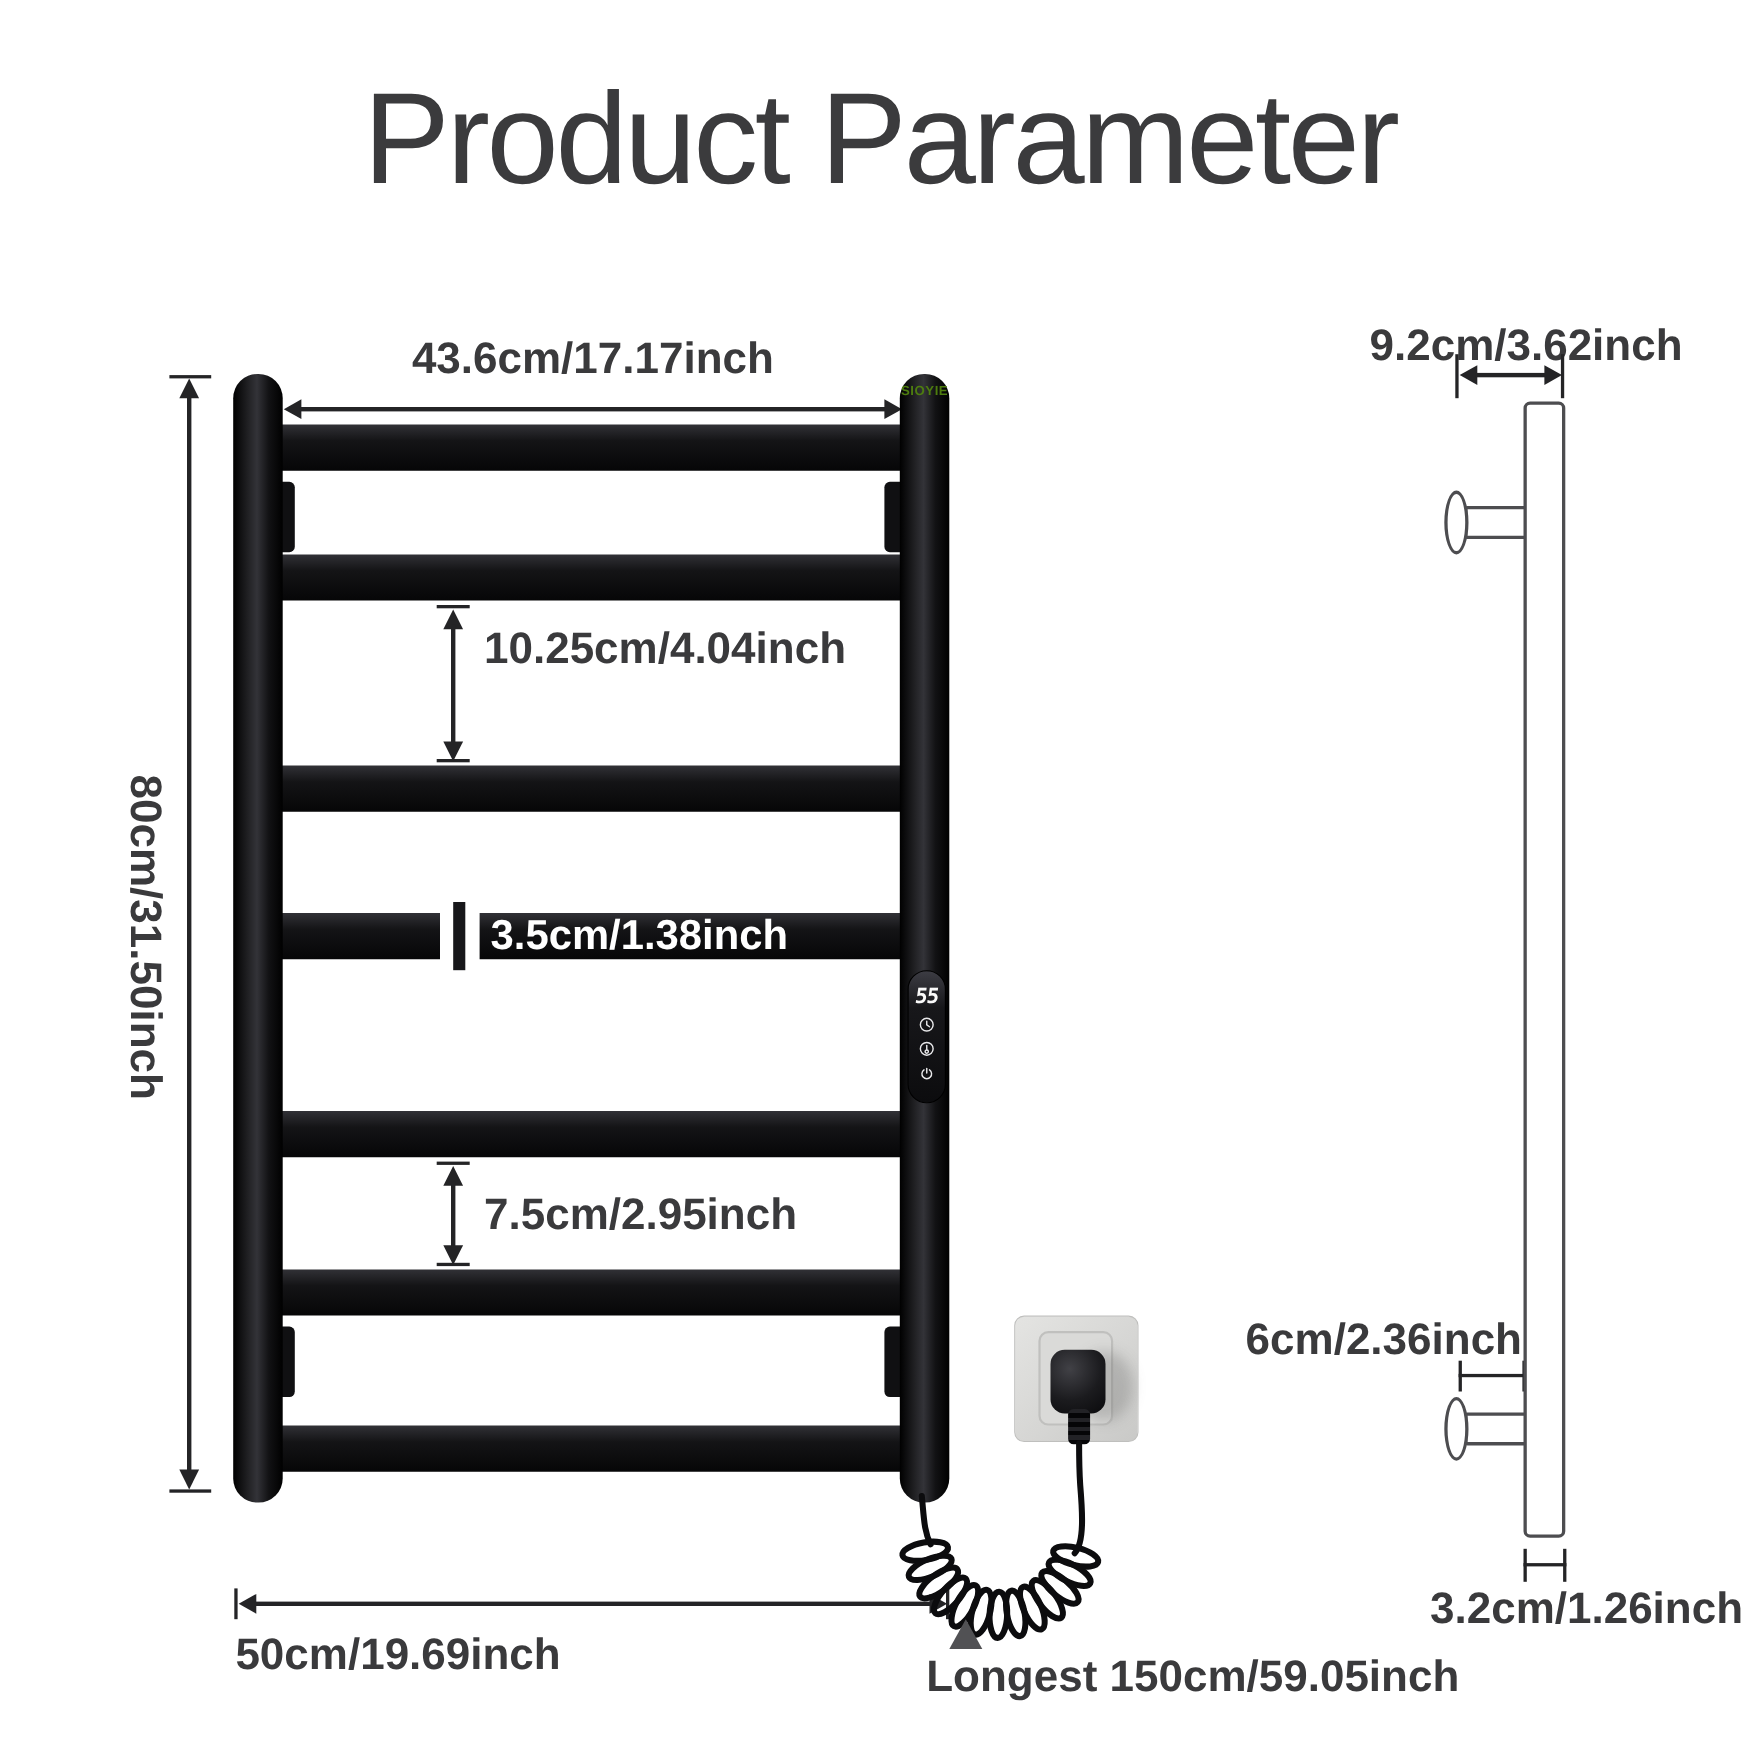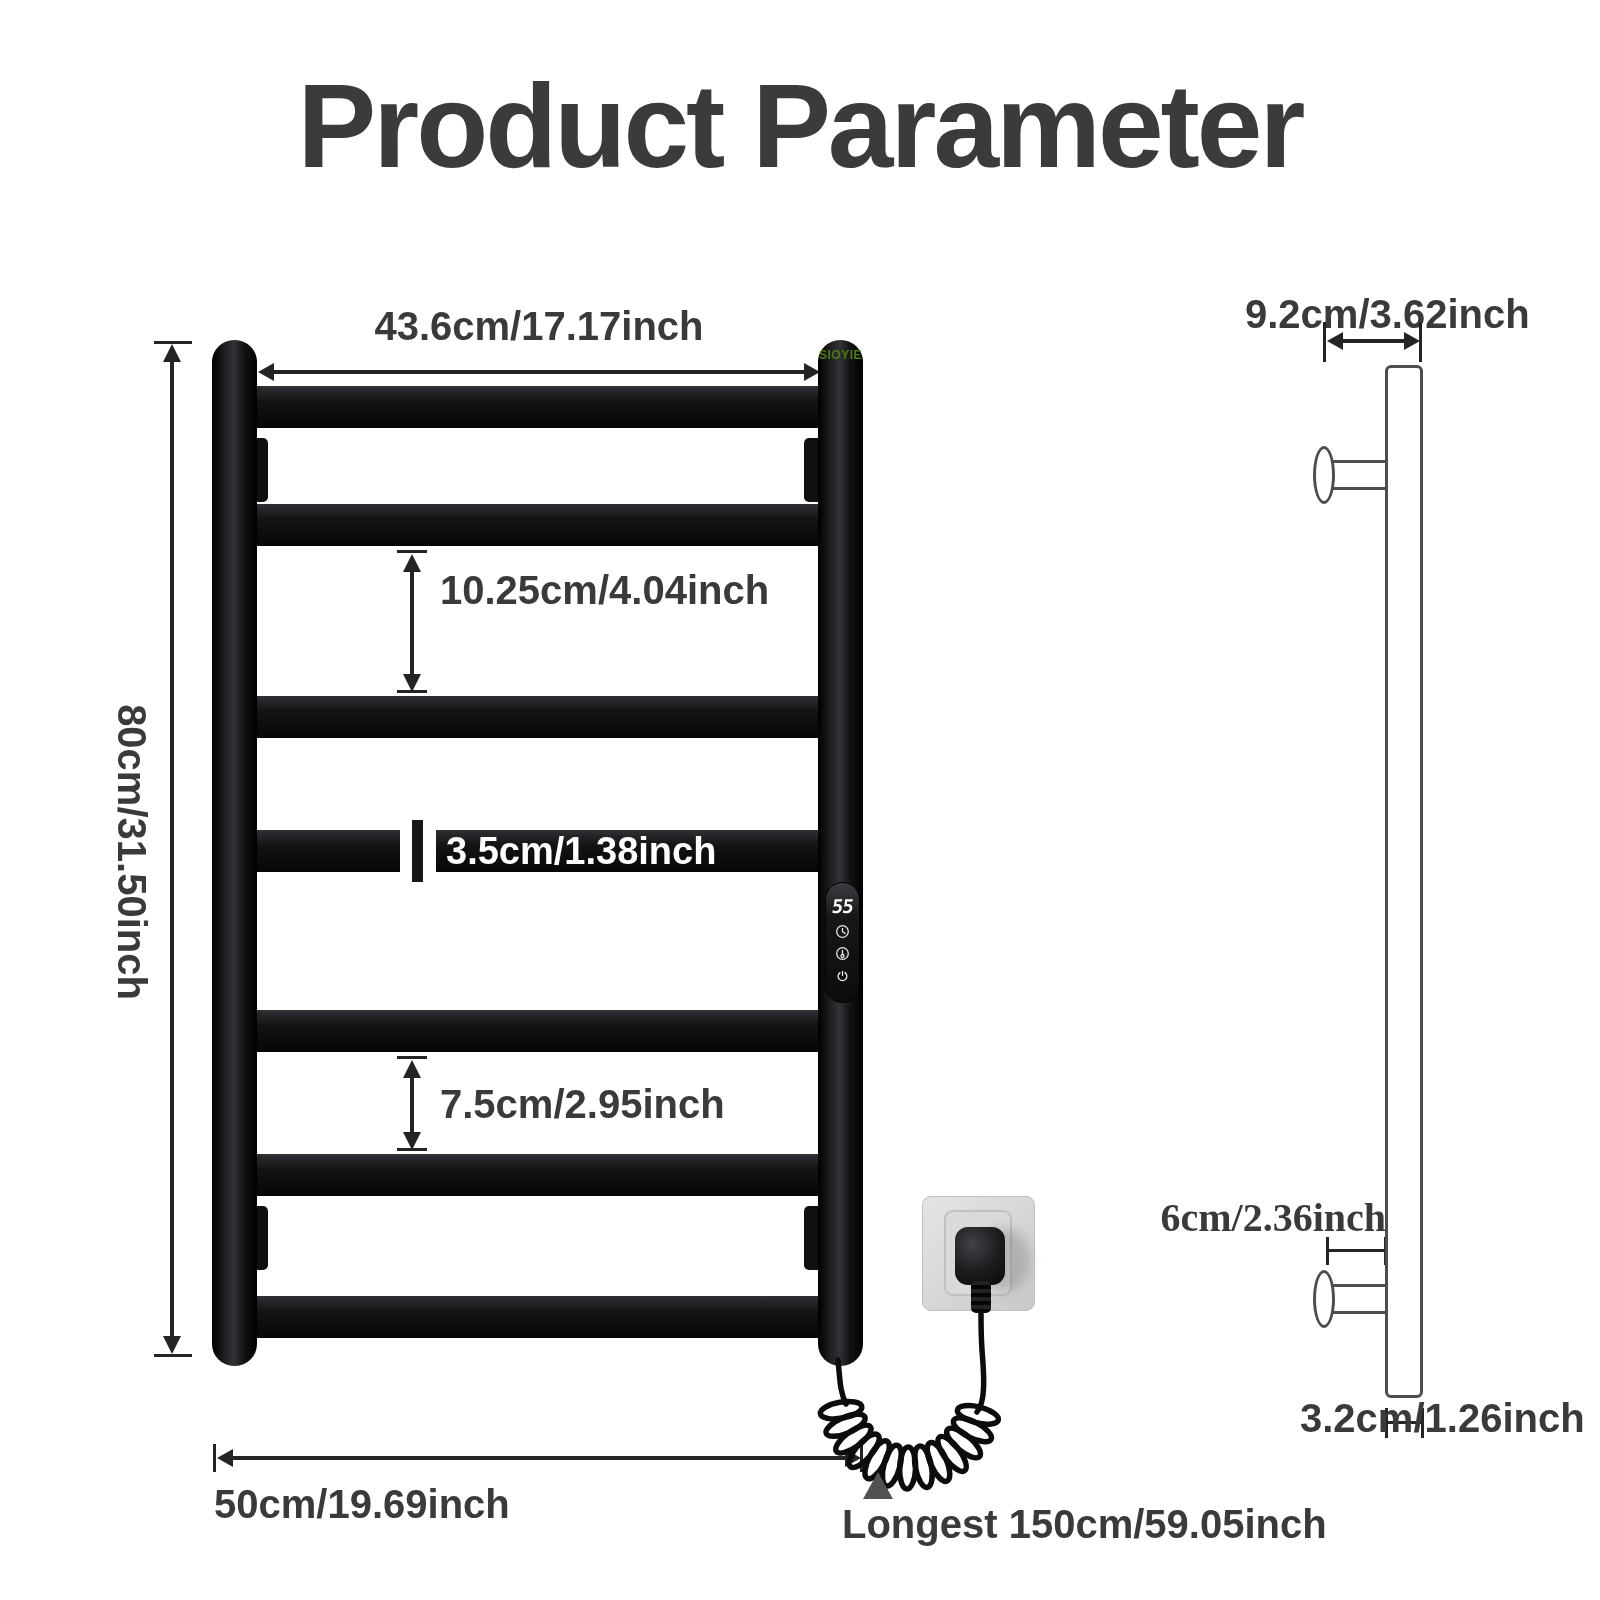--- a/index.html
+++ b/index.html
@@ -3,21 +3,21 @@
 <meta charset="utf-8">
 <style>
   html,body{margin:0;padding:0;background:#ffffff;}
   .canvas{
     position:relative;width:1600px;height:1600px;background:#ffffff;
     font-family:"Liberation Sans",sans-serif;overflow:hidden;
   }
   
   .title{
     position:absolute;left:0;top:58px;width:1600px;text-align:center;
-    font-size:118px;font-weight:700;letter-spacing:-3px;color:#3b3b3d;
+    font-size:118px;font-weight:400;letter-spacing:-3px;color:#3b3b3d;
   }
   .dim-label{
     position:absolute;color:#3a3a3c;font-weight:700;font-size:40px;
     white-space:nowrap;line-height:1.1;
   }
   .rot90{transform:translate(-50%,-50%) rotate(90deg);}
   
   .dl{position:absolute;background:#242426;}
   .ah{position:absolute;width:0;height:0;border-style:solid;border-color:transparent;}
   .ah.left {border-width:9px 16px 9px 0;border-right-color:#242426;}
@@ -236,27 +236,27 @@
     <div>
       <div class="dim-label" style="left:1245px;top:292px;width:260px;text-align:left;">9.2cm/3.62inch</div>
       <div class="dl" style="left:1323px;top:322px;width:3px;height:40px;"></div>
       <div class="dl" style="left:1419px;top:322px;width:3px;height:40px;"></div>
       <div class="ah left" style="left:1327px;top:332px;"></div>
       <div class="dl" style="left:1341px;top:339px;width:64px;height:4px;"></div>
       <div class="ah right" style="left:1404px;top:332px;"></div>
     </div>
 
     <div>
-      <div class="dim-label" style="left:1130px;top:1196px;width:256px;text-align:right;font-family:Liberation Serif, serif;">6cm/2.36inch</div>
+      <div class="dim-label" style="left:1130px;top:1196px;width:256px;text-align:center;">6cm/2.36inch</div>
       <div class="dl" style="left:1326px;top:1237px;width:3px;height:28px;"></div>
       <div class="dl" style="left:1326px;top:1249px;width:61px;height:3px;"></div>
       <div class="dl" style="left:1384px;top:1237px;width:3px;height:28px;"></div>
     </div>
 
     <div>
       <div class="dl" style="left:1385px;top:1408px;width:3px;height:30px;"></div>
       <div class="dl" style="left:1385px;top:1421px;width:39px;height:3px;"></div>
       <div class="dl" style="left:1421px;top:1408px;width:3px;height:30px;"></div>
-      <div class="dim-label" style="left:1300px;top:1396px;width:250px;text-align:left;">3.2cm/1.26inch</div>
+      <div class="dim-label" style="left:1300px;top:1440px;width:250px;text-align:left;">3.2cm/1.26inch</div>
     </div>
   </div>
 
 </div>
 
 </body></html>

